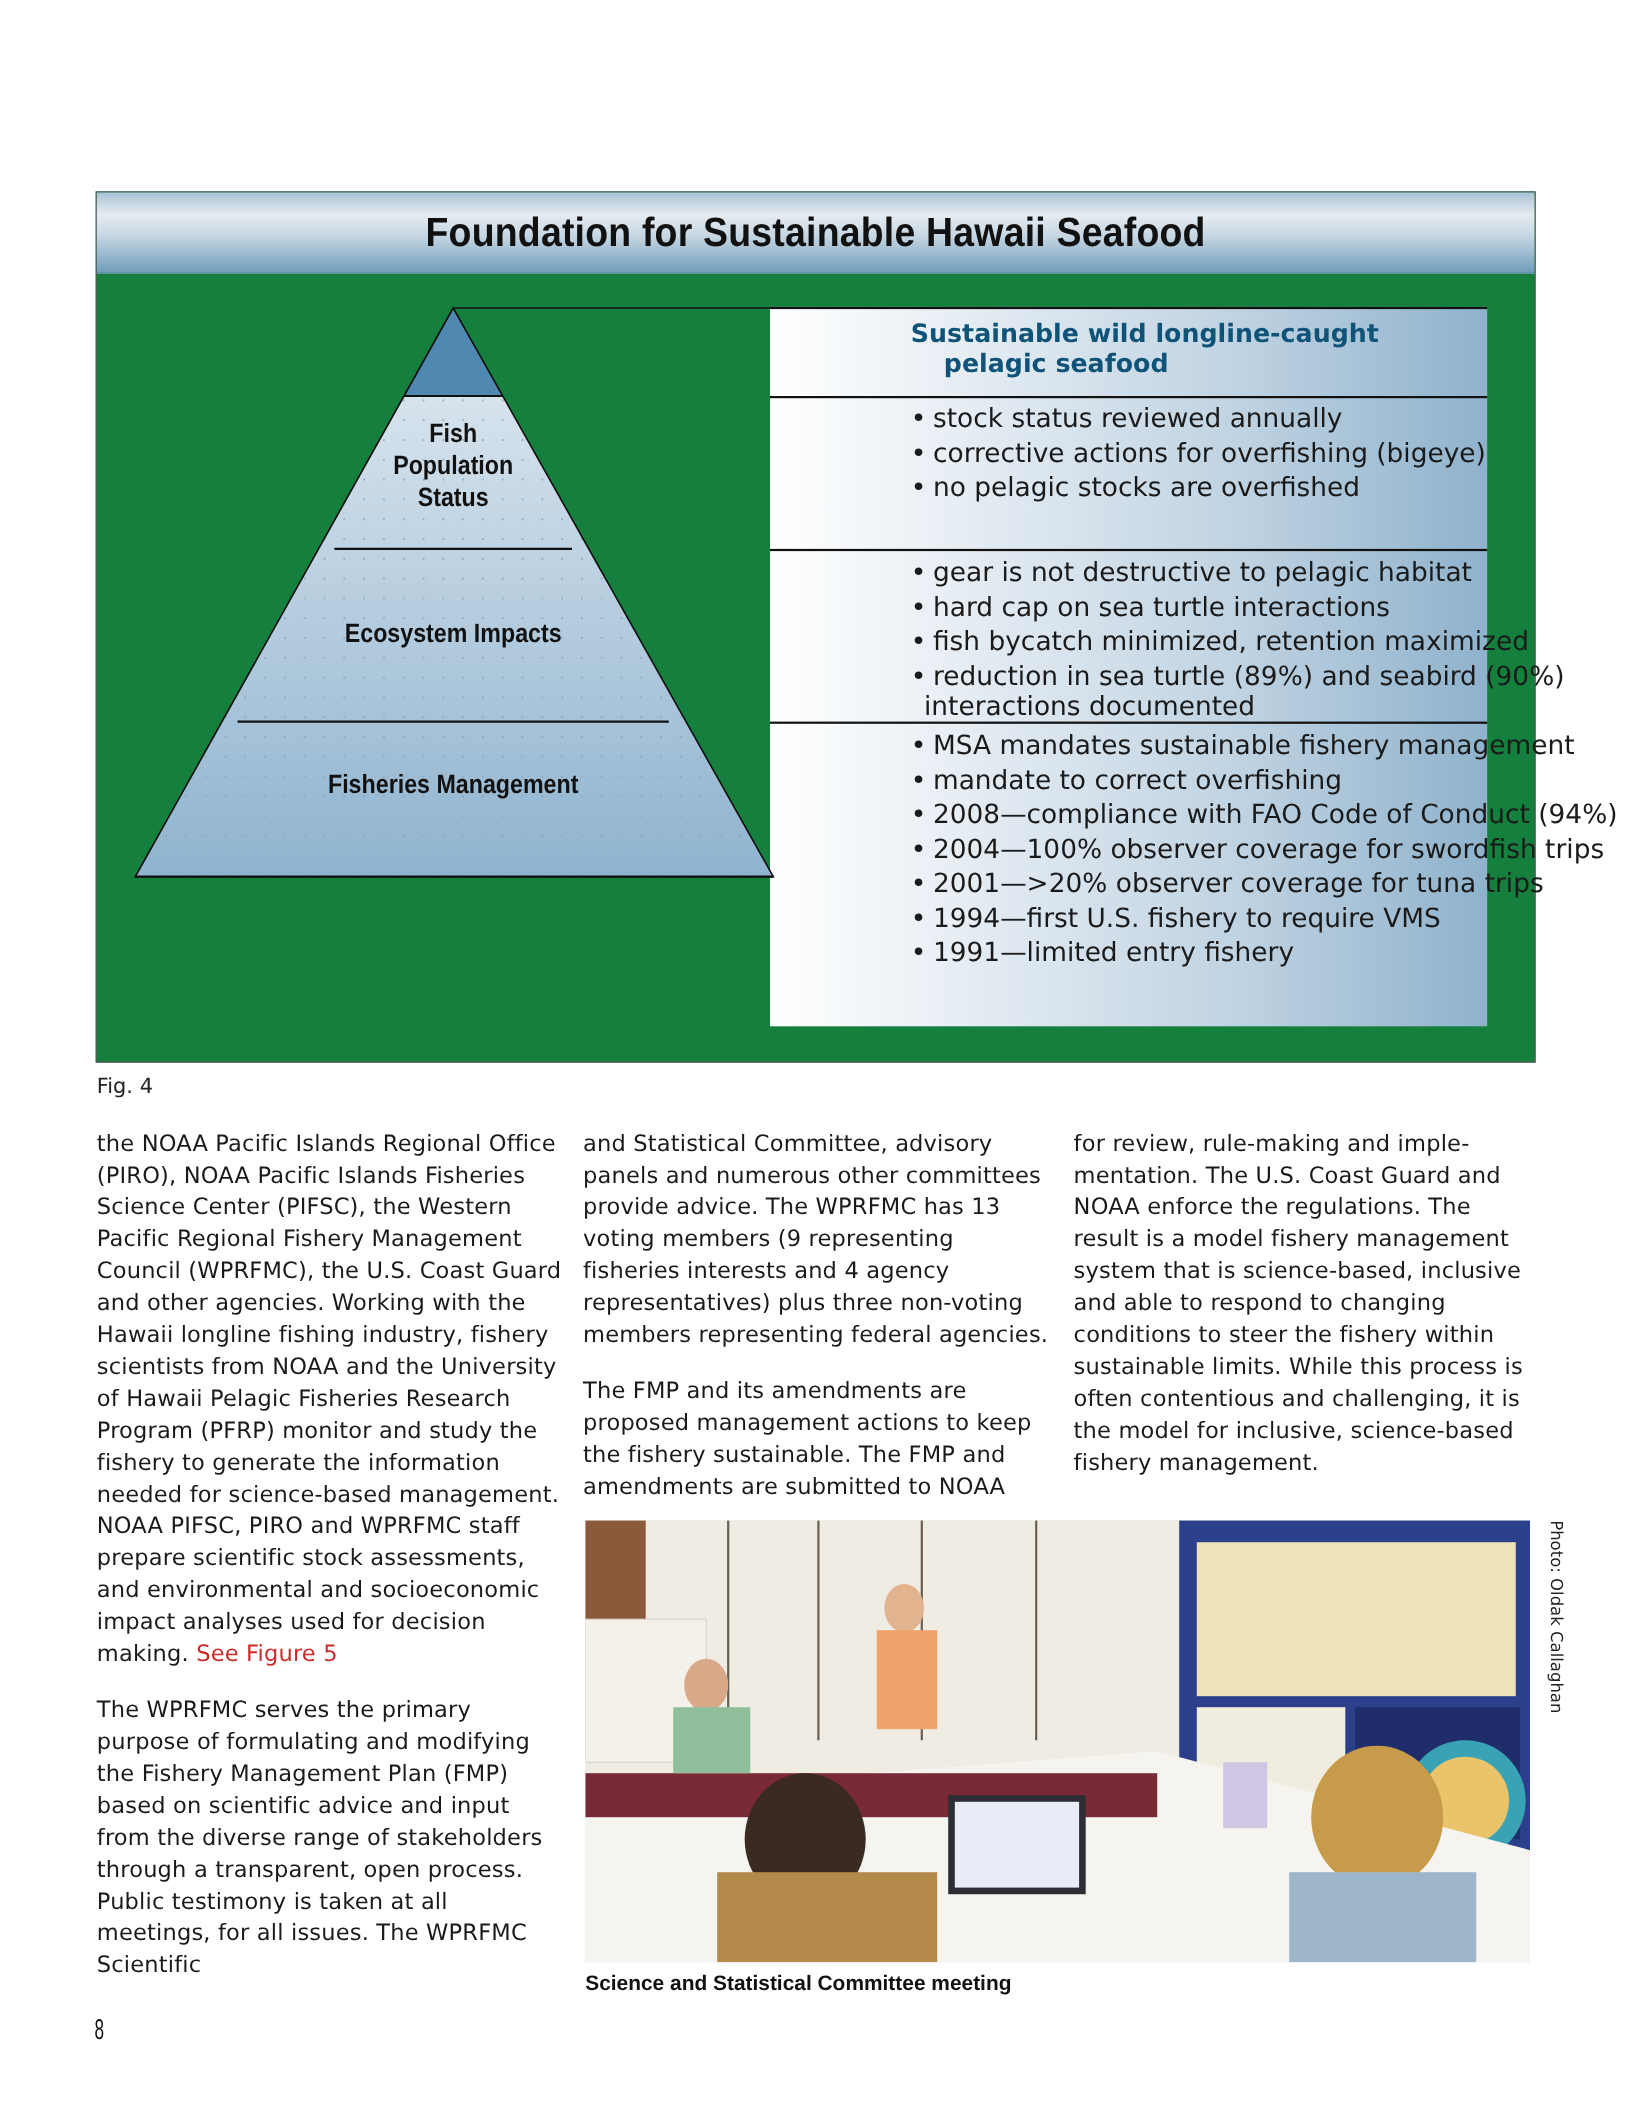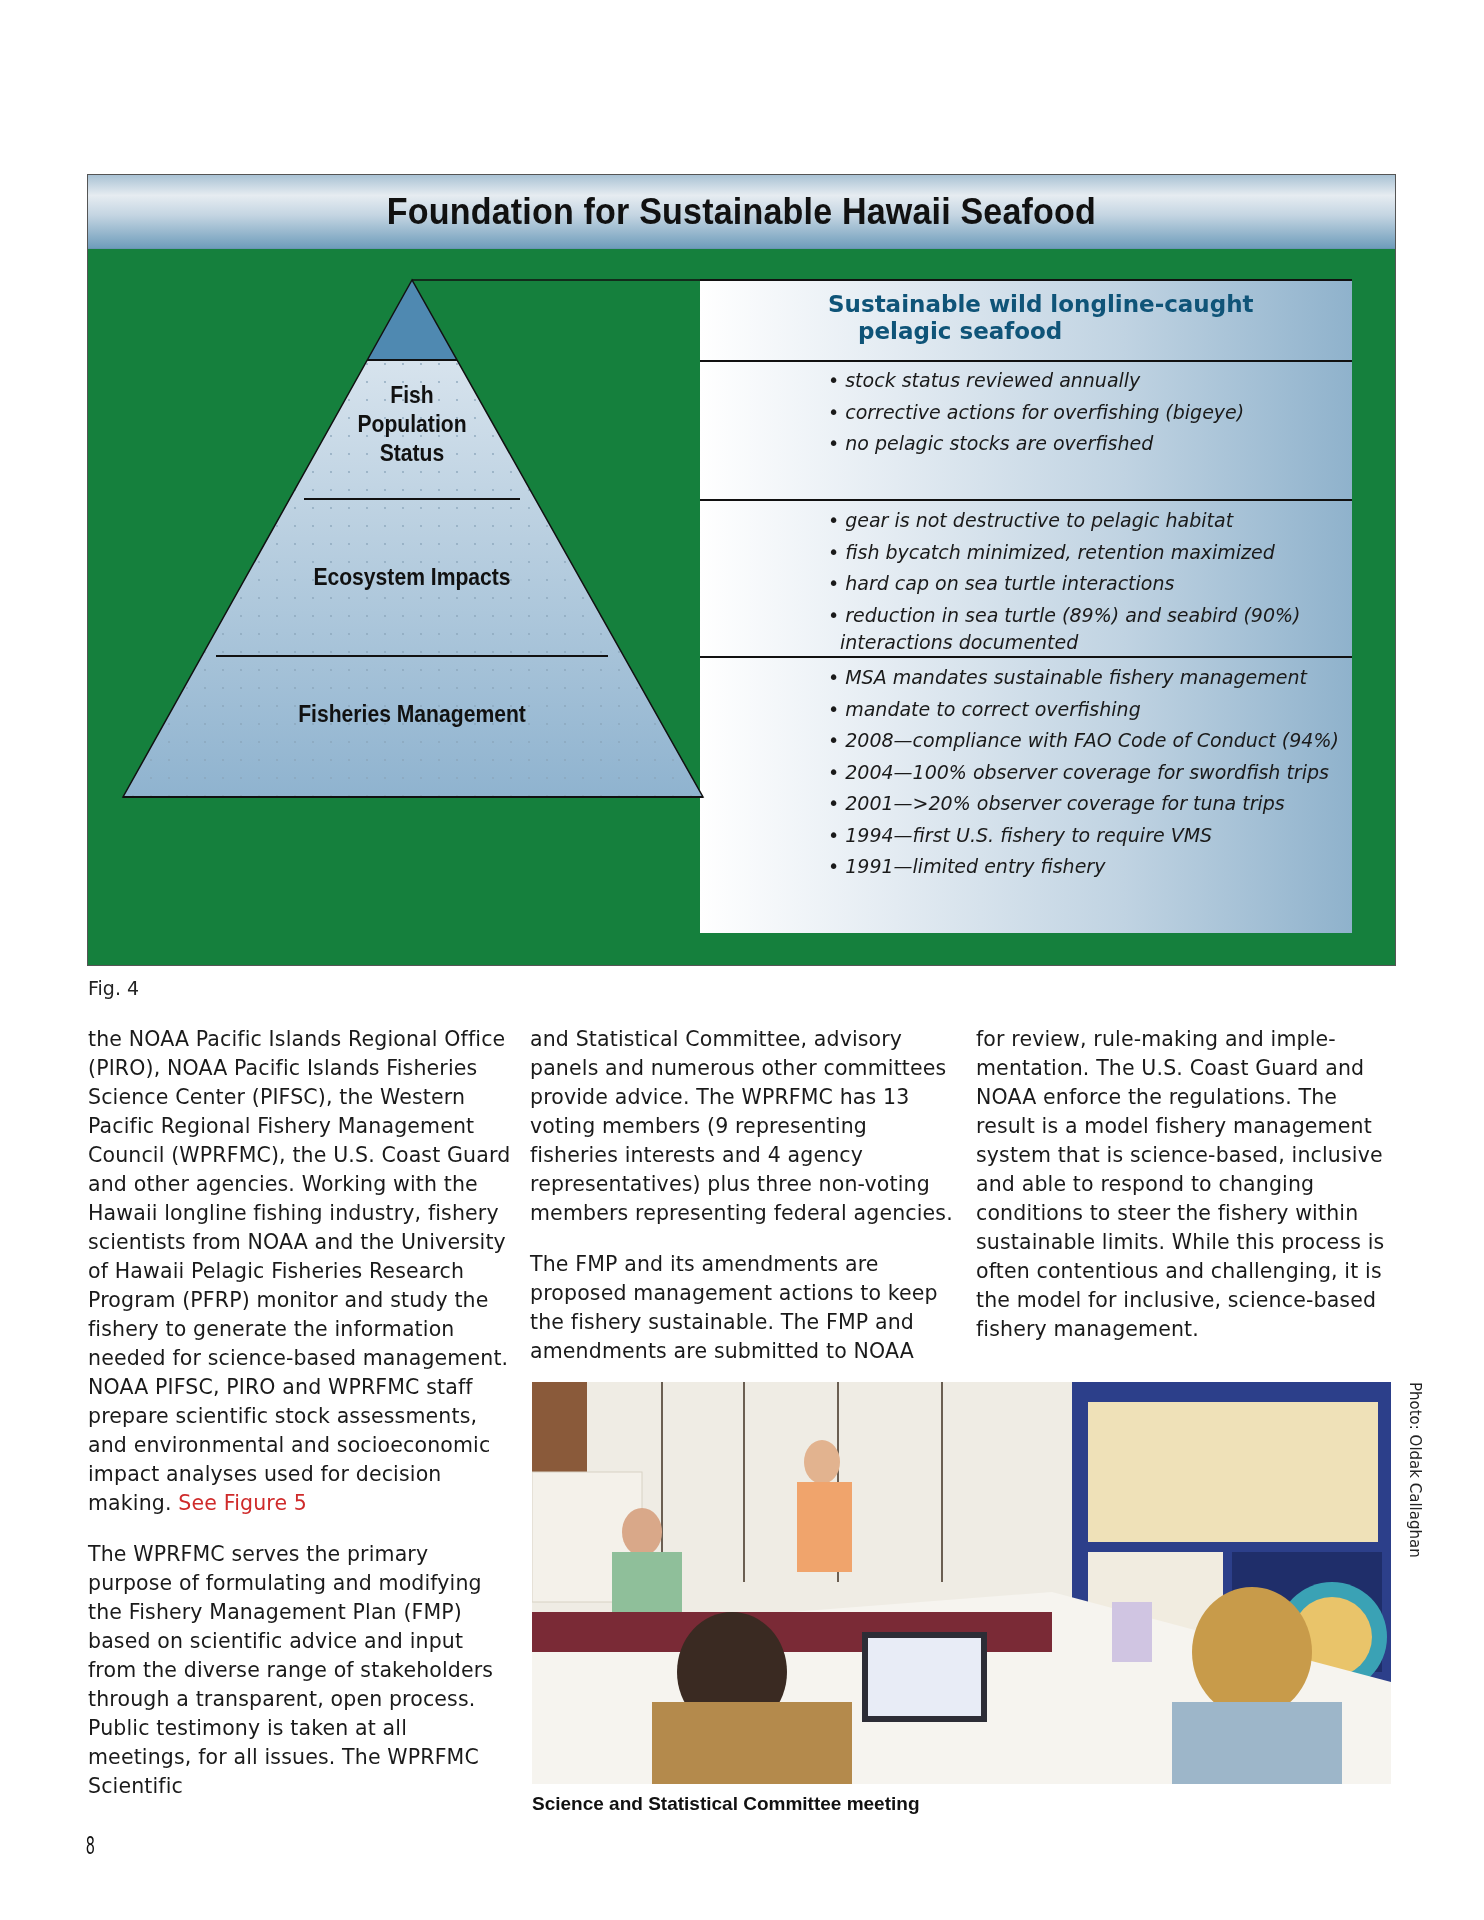--- a/index.html
+++ b/index.html
@@ -15,21 +15,21 @@
   #fig-title { font-family:"Liberation Sans", sans-serif; font-weight:bold; font-size:37px; color:#111; letter-spacing:0.2px; transform:scaleX(0.92); }
 
   
   #panel { left:612px; top:104px; width:652px; height:654px;
     background:linear-gradient(to right,#ffffff 0%,#e3ebf2 30%,#c0d3e2 65%,#8fb2cc 100%); }
   .hline { position:absolute; height:2px; background:#111; }
 
   #panel-heading { left:128px; top:12px; font-family:"DejaVu Sans", sans-serif; font-weight:bold; font-size:23px; color:#0f5478; line-height:27px; }
   #panel-heading .l2 { padding-left:30px; display:block; }
 
-  .blist { position:absolute; left:128px; font-family:"DejaVu Sans", sans-serif; font-size:19px; color:#1a1a1a; line-height:31.5px; margin:0; padding:0; list-style:none;font-style:italic; }
+  .blist { position:absolute; left:128px; font-family:"DejaVu Sans", sans-serif; font-size:24px; color:#1a1a1a; line-height:31.5px; margin:0; padding:0; list-style:none; }
   .blist li { white-space:nowrap; }
   .blist li::before { content:"\2022"; margin-right:6px; }
   .blist li.cont::before { content:""; margin-right:12px; }
   .pyr-label { position:absolute; font-family:"Liberation Sans", sans-serif; font-weight:bold; color:#111; text-align:center; font-size:24px; line-height:29px; transform:scaleX(0.88); }
 
   
   #fig-caption { left:88px; top:977px; font-size:19px; color:#222; }
 
   
   .col { position:absolute; top:1025px; width:425px; font-size:20.5px; line-height:29px; color:#1a1a1a; letter-spacing:0.15px; }
@@ -62,22 +62,22 @@
     </div>
 
     <ul class="blist" style="top:86px;">
       <li>stock status reviewed annually</li>
       <li>corrective actions for overfishing (bigeye)</li>
       <li>no pelagic stocks are overfished</li>
     </ul>
 
     <ul class="blist" style="top:226px;">
       <li>gear is not destructive to pelagic habitat</li>
+      <li>hard cap on sea turtle interactions</li>
       <li>fish bycatch minimized, retention maximized</li>
-      <li>hard cap on sea turtle interactions</li>
       <li>reduction in sea turtle (89%) and seabird (90%)</li>
       <li class="cont" style="line-height:22px;">interactions documented</li>
     </ul>
 
     <ul class="blist" style="top:383px;">
       <li>MSA mandates sustainable fishery management</li>
       <li>mandate to correct overfishing</li>
       <li>2008—compliance with FAO Code of Conduct (94%)</li>
       <li>2004—100% observer coverage for swordfish trips</li>
       <li>2001—&gt;20% observer coverage for tuna trips</li>

